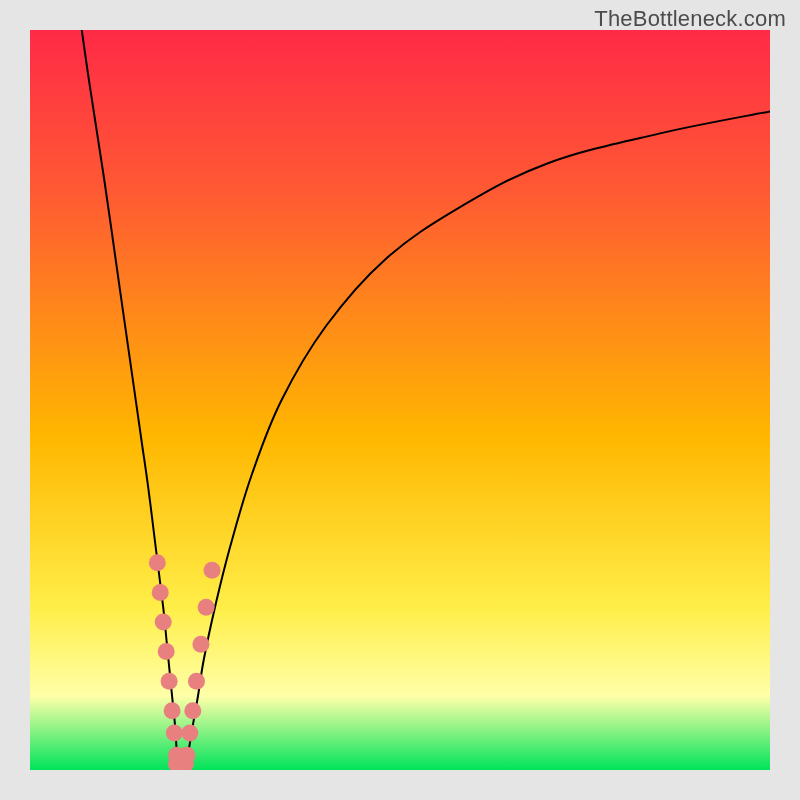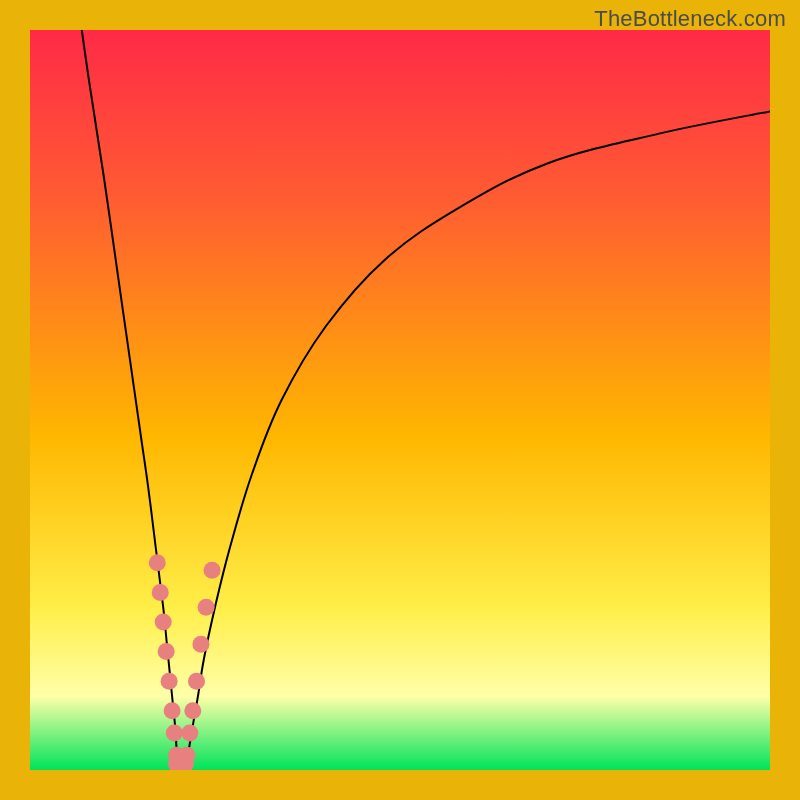--- a/index.html
+++ b/index.html
@@ -10,21 +10,21 @@
     overflow: hidden;
     background: #000;
     font-family: Arial, Helvetica, sans-serif;
   }
   .frame {
     position: absolute;
     left: 0;
     top: 0;
     width: 800px;
     height: 800px;
-    background: #eab308;
+    background: #e5e5e5;
   }
   .plot {
     position: absolute;
     left: 30px;
     top: 30px;
     width: 740px;
     height: 740px;
   }
   .plot svg {
     display: block;

